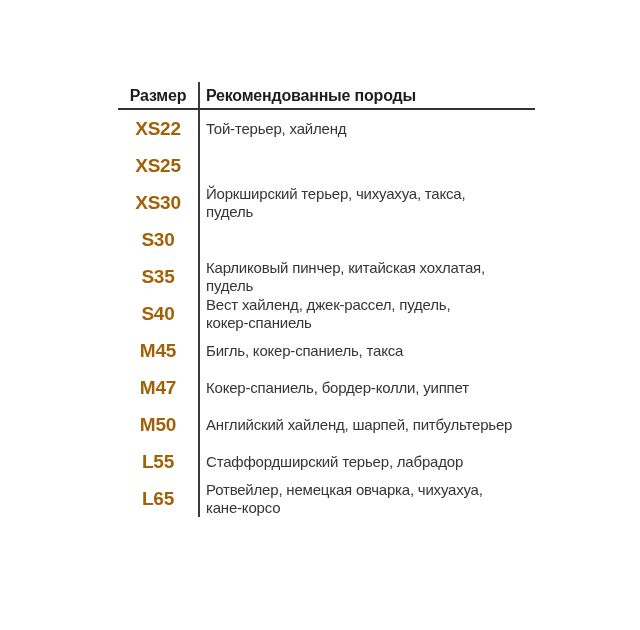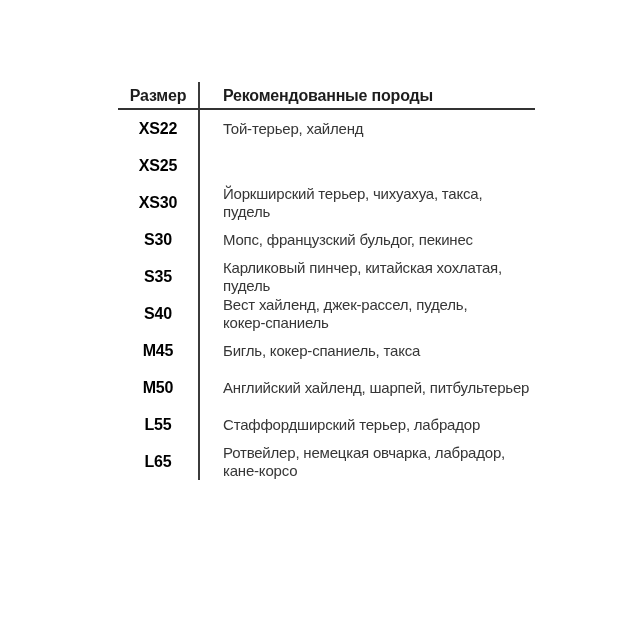--- a/index.html
+++ b/index.html
@@ -31,29 +31,29 @@
     min-height: 37px;
   }
   .cell-size {
     flex: 0 0 80px;
     width: 80px;
     border-right: 2px solid #3b3b3b;
     display: flex;
     align-items: center;
     justify-content: center;
     font-weight: bold;
-    font-size: 16px;
+    font-size: 19px;
     letter-spacing: -0.2px;
-    color: #000000;
+    color: #a16207;
   }
   .cell-breeds {
     flex: 1;
     display: flex;
     align-items: center;
-    padding-left: 23px;
+    padding-left: 6px;
     font-size: 15px;
     line-height: 18px;
     letter-spacing: -0.2px;
     color: #363636;
     white-space: pre-line;
   }
   .thead .cell-size,
   .thead .cell-breeds {
     font-weight: bold;
     font-size: 16px;
@@ -81,52 +81,55 @@
   </div>
 
   <div class="trow">
     <div class="cell-size">XS30</div>
     <div class="cell-breeds">Йоркширский терьер, чихуахуа, такса,
 пудель</div>
   </div>
 
   <div class="trow">
     <div class="cell-size">S30</div>
-    <div class="cell-breeds">Мопс, французский бульдог, пекинес</div>
   </div>
 
   <div class="trow">
     <div class="cell-size">S35</div>
     <div class="cell-breeds">Карликовый пинчер, китайская хохлатая,
 пудель</div>
   </div>
 
   <div class="trow">
     <div class="cell-size">S40</div>
     <div class="cell-breeds">Вест хайленд, джек-рассел, пудель,
 кокер-спаниель</div>
   </div>
 
 
   <div class="trow">
     <div class="cell-size">M45</div>
     <div class="cell-breeds">Бигль, кокер-спаниель, такса</div>
   </div>
 
+  <div class="trow">
+    <div class="cell-size">M47</div>
+    <div class="cell-breeds">Кокер-спаниель, бордер-колли, уиппет</div>
+  </div>
 
   <div class="trow">
     <div class="cell-size">M50</div>
     <div class="cell-breeds">Английский хайленд, шарпей, питбультерьер</div>
   </div>
 
   <div class="trow">
     <div class="cell-size">L55</div>
     <div class="cell-breeds">Стаффордширский терьер, лабрадор</div>
   </div>
 
   <div class="trow">
     <div class="cell-size">L65</div>
-    <div class="cell-breeds">Ротвейлер, немецкая овчарка, лабрадор,
+    <div class="cell-breeds">Ротвейлер, немецкая овчарка, чихуахуа,
 кане-корсо</div>
   </div>
 </div>
   </div>
 </div>
 
 </body></html>

